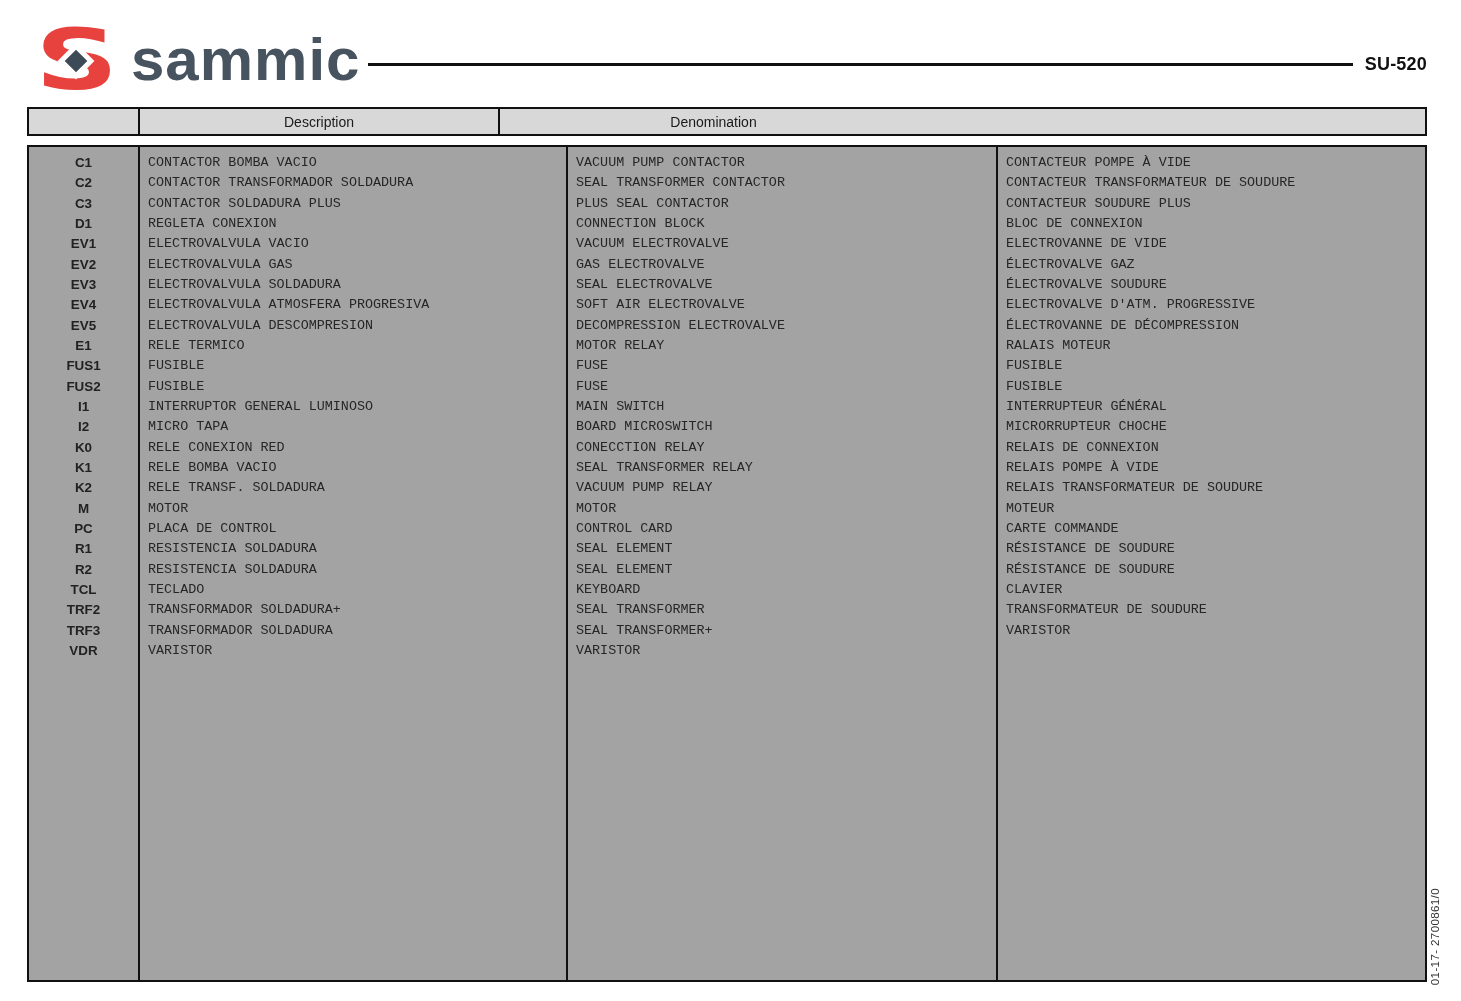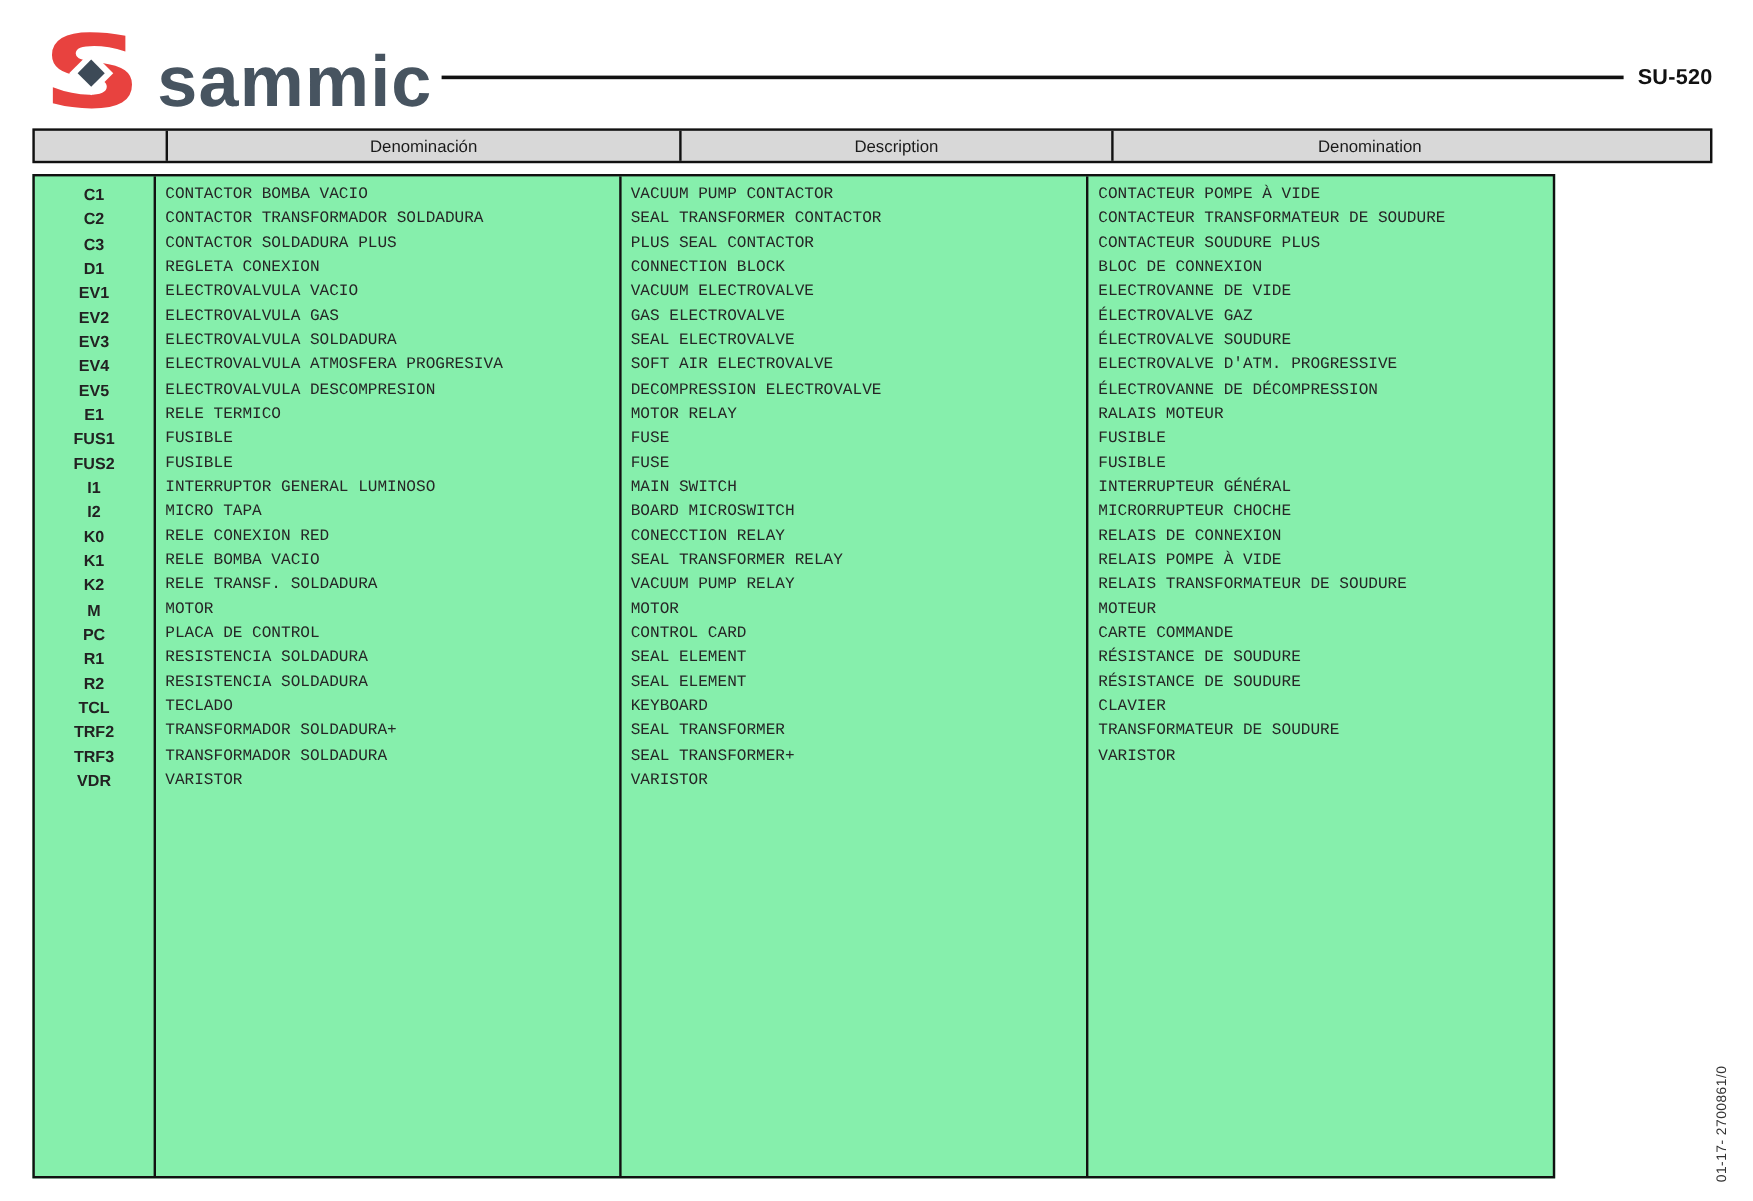--- a/index.html
+++ b/index.html
@@ -19,21 +19,21 @@
     position: absolute;
     left: 35px;
     top: 20px;
     right: 34px;
     height: 84px;
     display: flex;
     align-items: center;
   }
   .logo {
     display: flex;
-    align-items: flex-end;
+    align-items: center;
     gap: 10px;
     flex: 0 0 auto;
   }
   .logo-mark {
     position: relative;
     width: 86px;
     height: 76px;
     flex: 0 0 auto;
   }
   .logo-s {
@@ -111,25 +111,25 @@
   .thc-0 { width: 109px; }
   .thc-1 { width: 428px; }
   .thc-2 { width: 360px; }
   .thc-3 { width: 429px; }
 
   
   .ttable {
     position: absolute;
     left: 27px;
     top: 145px;
-    width: 1269px;
+    width: 1400px;
     height: 837px;
     border: 2px solid #111111;
     display: flex;
-    background: #86efac;
+    background: #a3a3a3;
   }
   .tcol {
     height: 100%;
     padding-top: 6px;
     overflow: hidden;
   }
   .tcol + .tcol { border-left: 2px solid #111111; font-family: Liberation Mono, monospace; }
   .tc-code { width: 109px; }
   .tc-es   { width: 428px; }
   .tc-en   { width: 430px; }
@@ -178,21 +178,20 @@
         <span class="logo-diamond"></span>
       </span>
       <span class="logo-text">sammic</span>
     </div>
     <div class="header-rule"></div>
     <div class="model-number">SU-520</div>
   </div>
 
   <div class="thead-strip">
     <div class="thead-cell thc-0"></div>
-    <div class="thead-cell thc-1">Denominación</div>
     <div class="thead-cell thc-2">Description</div>
     <div class="thead-cell thc-3">Denomination</div>
   </div>
 
   <div class="ttable">
     <div class="tcol tc-code" id="col-code">
         <div class="cell-code">C1</div>
         <div class="cell-code">C2</div>
         <div class="cell-code">C3</div>
         <div class="cell-code">D1</div>

